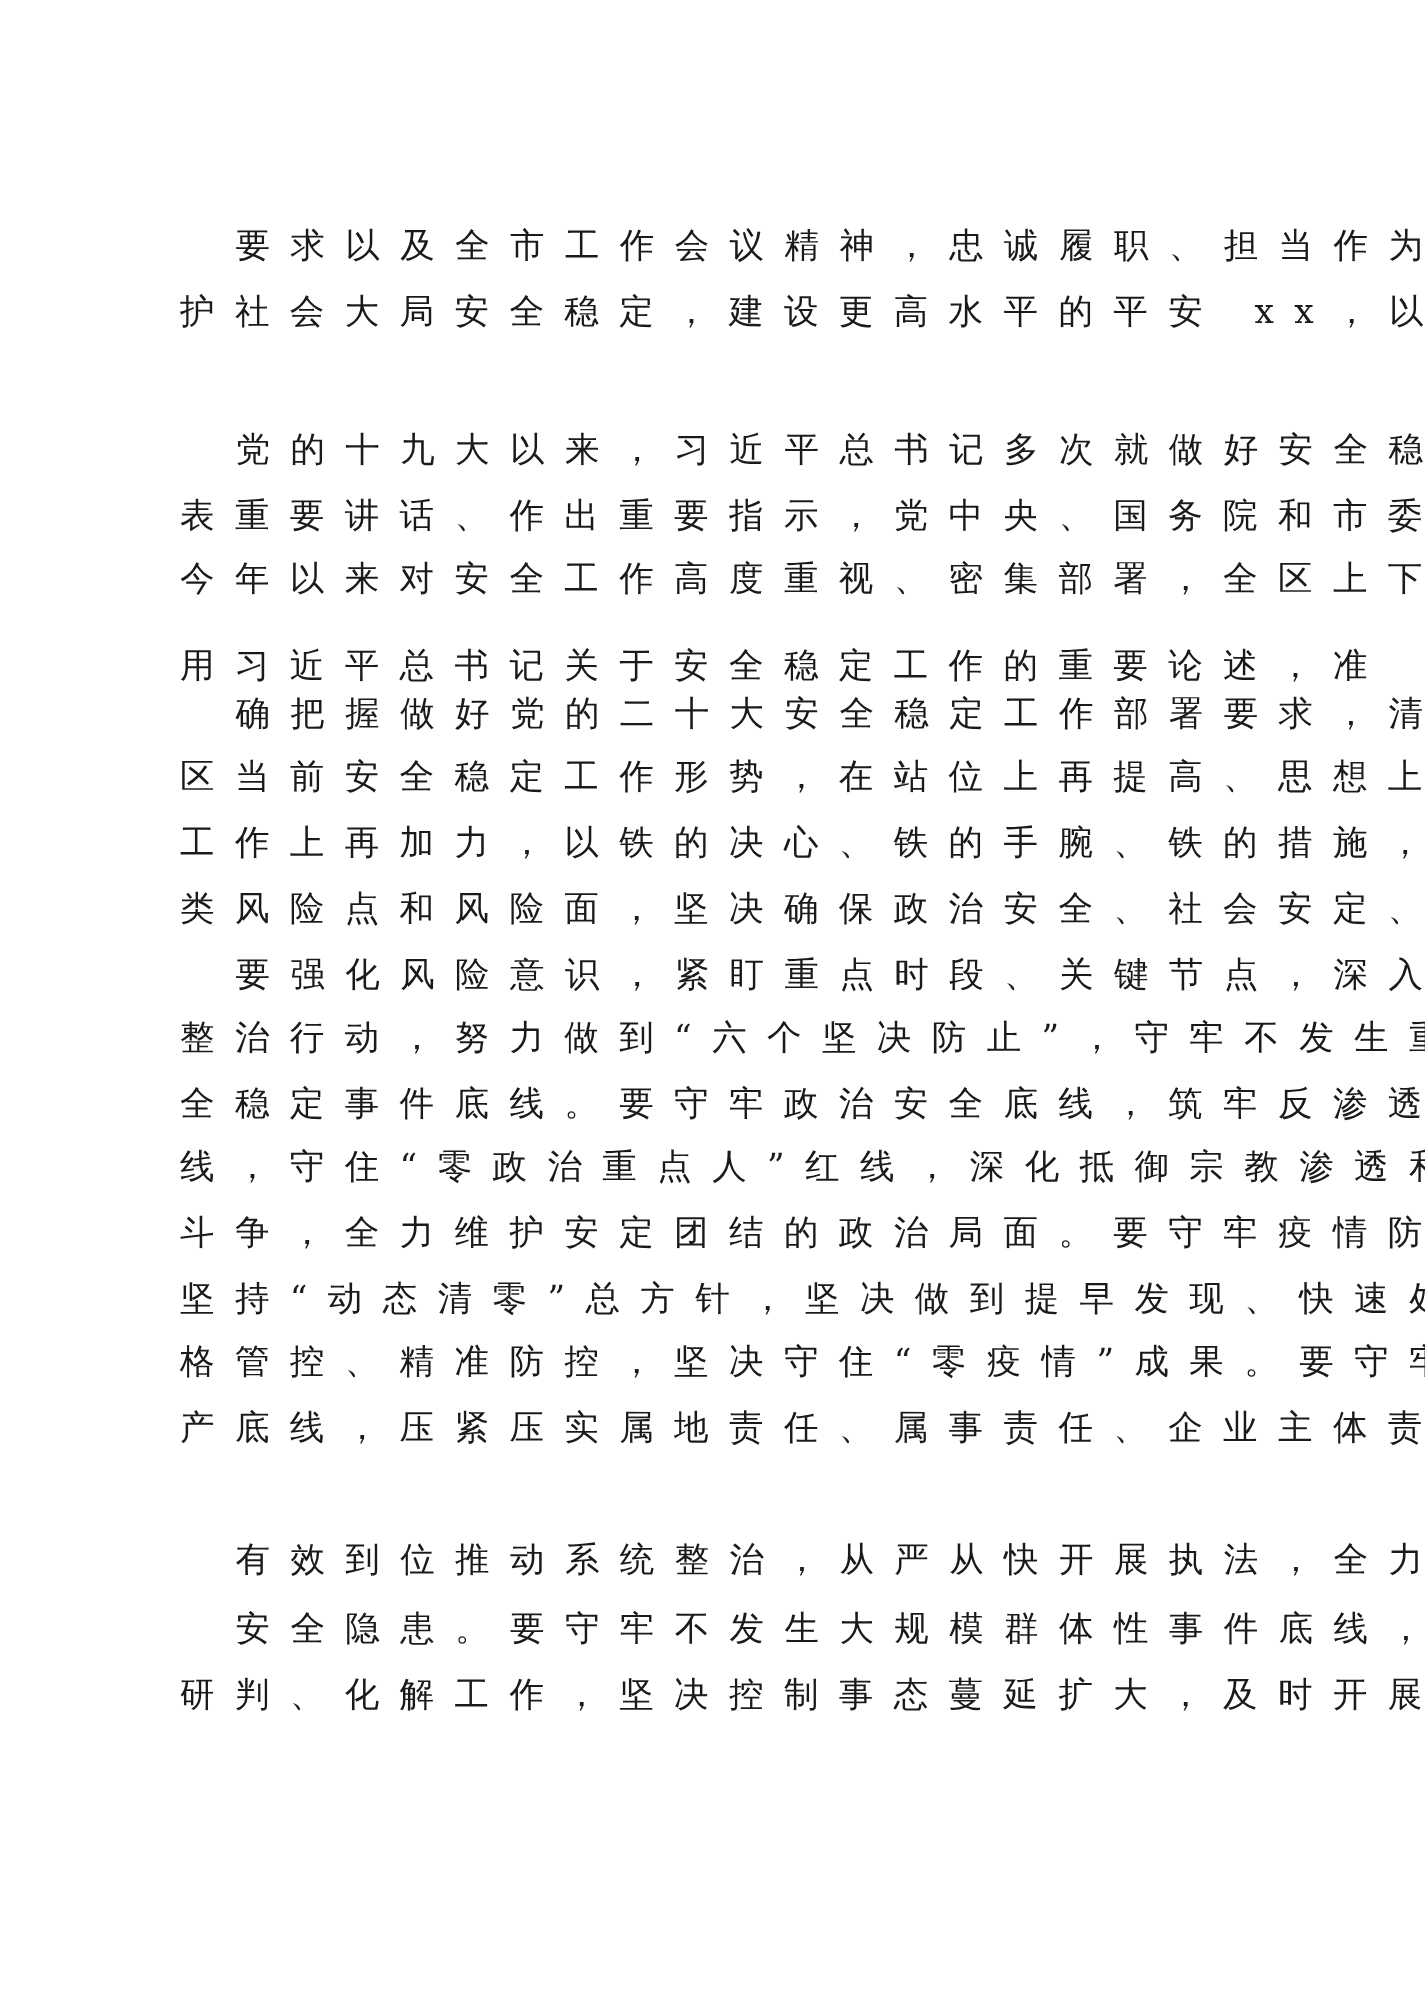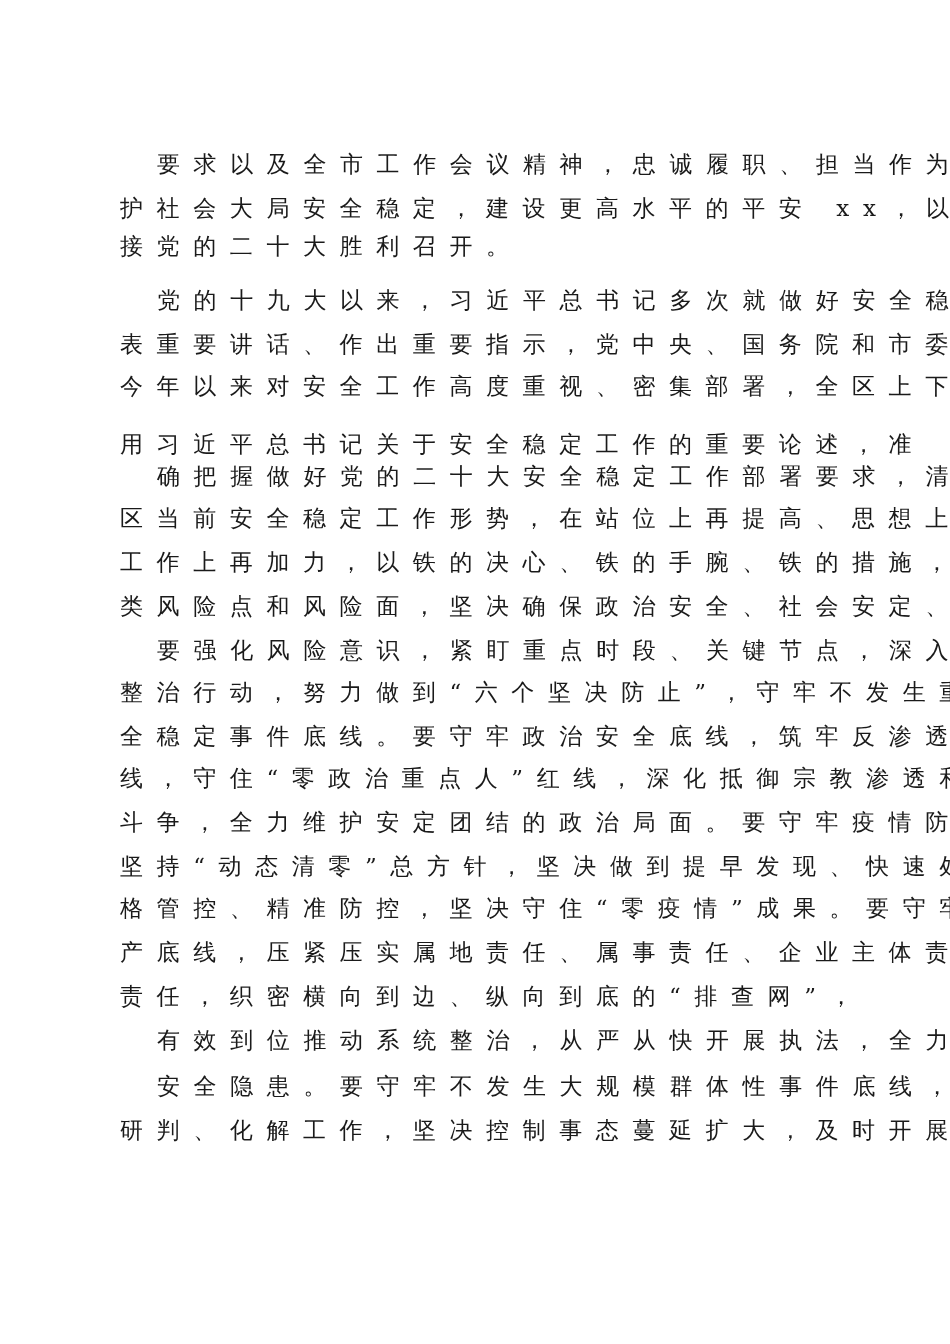--- a/index.html
+++ b/index.html
@@ -35,34 +35,32 @@
     .line.indent {
       left: 157px;
     }
   </style>
 </head>
 <body>
 
 <div class="page">
   <div class="line indent" style="top:149px">要求以及全市工作会议精神，忠诚履职、担当作为，全力维</div>
   <div class="line" style="top:193px">护社会大局安全稳定，建设更高水平的平安 xx，以实际行动迎</div>
-  <div class="line" style="top:231px">接党的二十大胜利召开。</div>
   <div class="line indent" style="top:285px">党的十九大以来，习近平总书记多次就做好安全稳定工作发</div>
   <div class="line" style="top:329px">表重要讲话、作出重要指示，党中央、国务院和市委、市政府</div>
   <div class="line" style="top:371px">今年以来对安全工作高度重视、密集部署，全区上下要深学笃</div>
   <div class="line" style="top:429px">用习近平总书记关于安全稳定工作的重要论述，准</div>
   <div class="line indent" style="top:461px">确把握做好党的二十大安全稳定工作部署要求，清醒认识我</div>
   <div class="line" style="top:503px">区当前安全稳定工作形势，在站位上再提高、思想上再深化、</div>
   <div class="line" style="top:547px">工作上再加力，以铁的决心、铁的手腕、铁的措施，管控好各</div>
   <div class="line" style="top:591px">类风险点和风险面，坚决确保政治安全、社会安定、人民安宁。</div>
   <div class="line indent" style="top:635px">要强化风险意识，紧盯重点时段、关键节点，深入开展专项</div>
   <div class="line" style="top:677px">整治行动，努力做到“六个坚决防止”，守牢不发生重特大安</div>
   <div class="line" style="top:721px">全稳定事件底线。要守牢政治安全底线，筑牢反渗透反颠覆防</div>
   <div class="line" style="top:763px">线，守住“零政治重点人”红线，深化抵御宗教渗透和反邪教</div>
   <div class="line" style="top:807px">斗争，全力维护安定团结的政治局面。要守牢疫情防控底线，</div>
   <div class="line" style="top:851px">坚持“动态清零”总方针，坚决做到提早发现、快速处置、严</div>
   <div class="line" style="top:893px">格管控、精准防控，坚决守住“零疫情”成果。要守牢安全生</div>
   <div class="line" style="top:937px">产底线，压紧压实属地责任、属事责任、企业主体责任和个人</div>
-  <div class="line" style="top:981px">责任，织密横向到边、纵向到底的“排查网”，</div>
   <div class="line indent" style="top:1025px">有效到位推动系统整治，从严从快开展执法，全力消除各类</div>
   <div class="line indent" style="top:1071px">安全隐患。要守牢不发生大规模群体性事件底线，做好排查、</div>
   <div class="line" style="top:1115px">研判、化解工作，坚决控制事态蔓延扩大，及时开展现场处置，</div>
 </div>
 
 </body></html>

